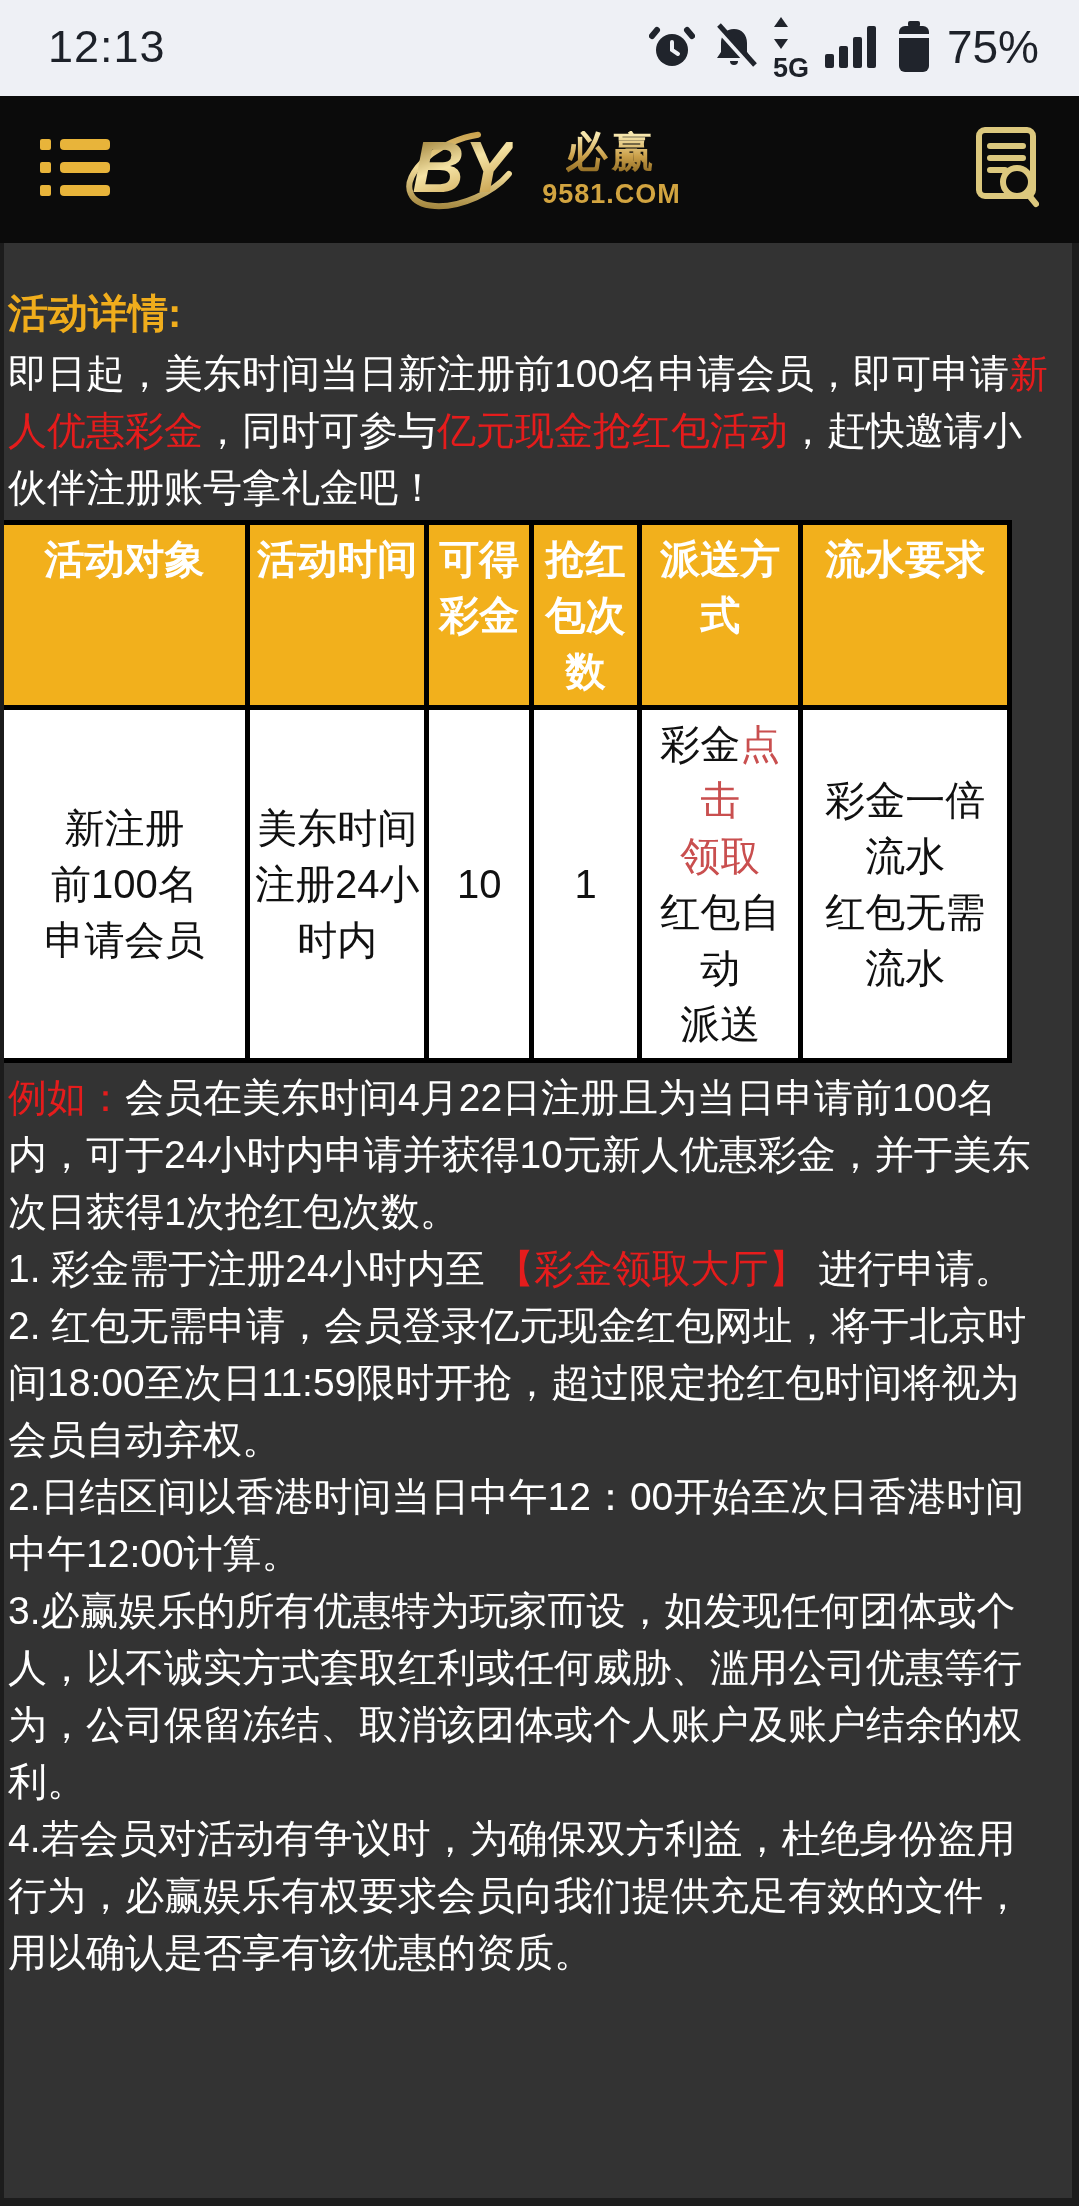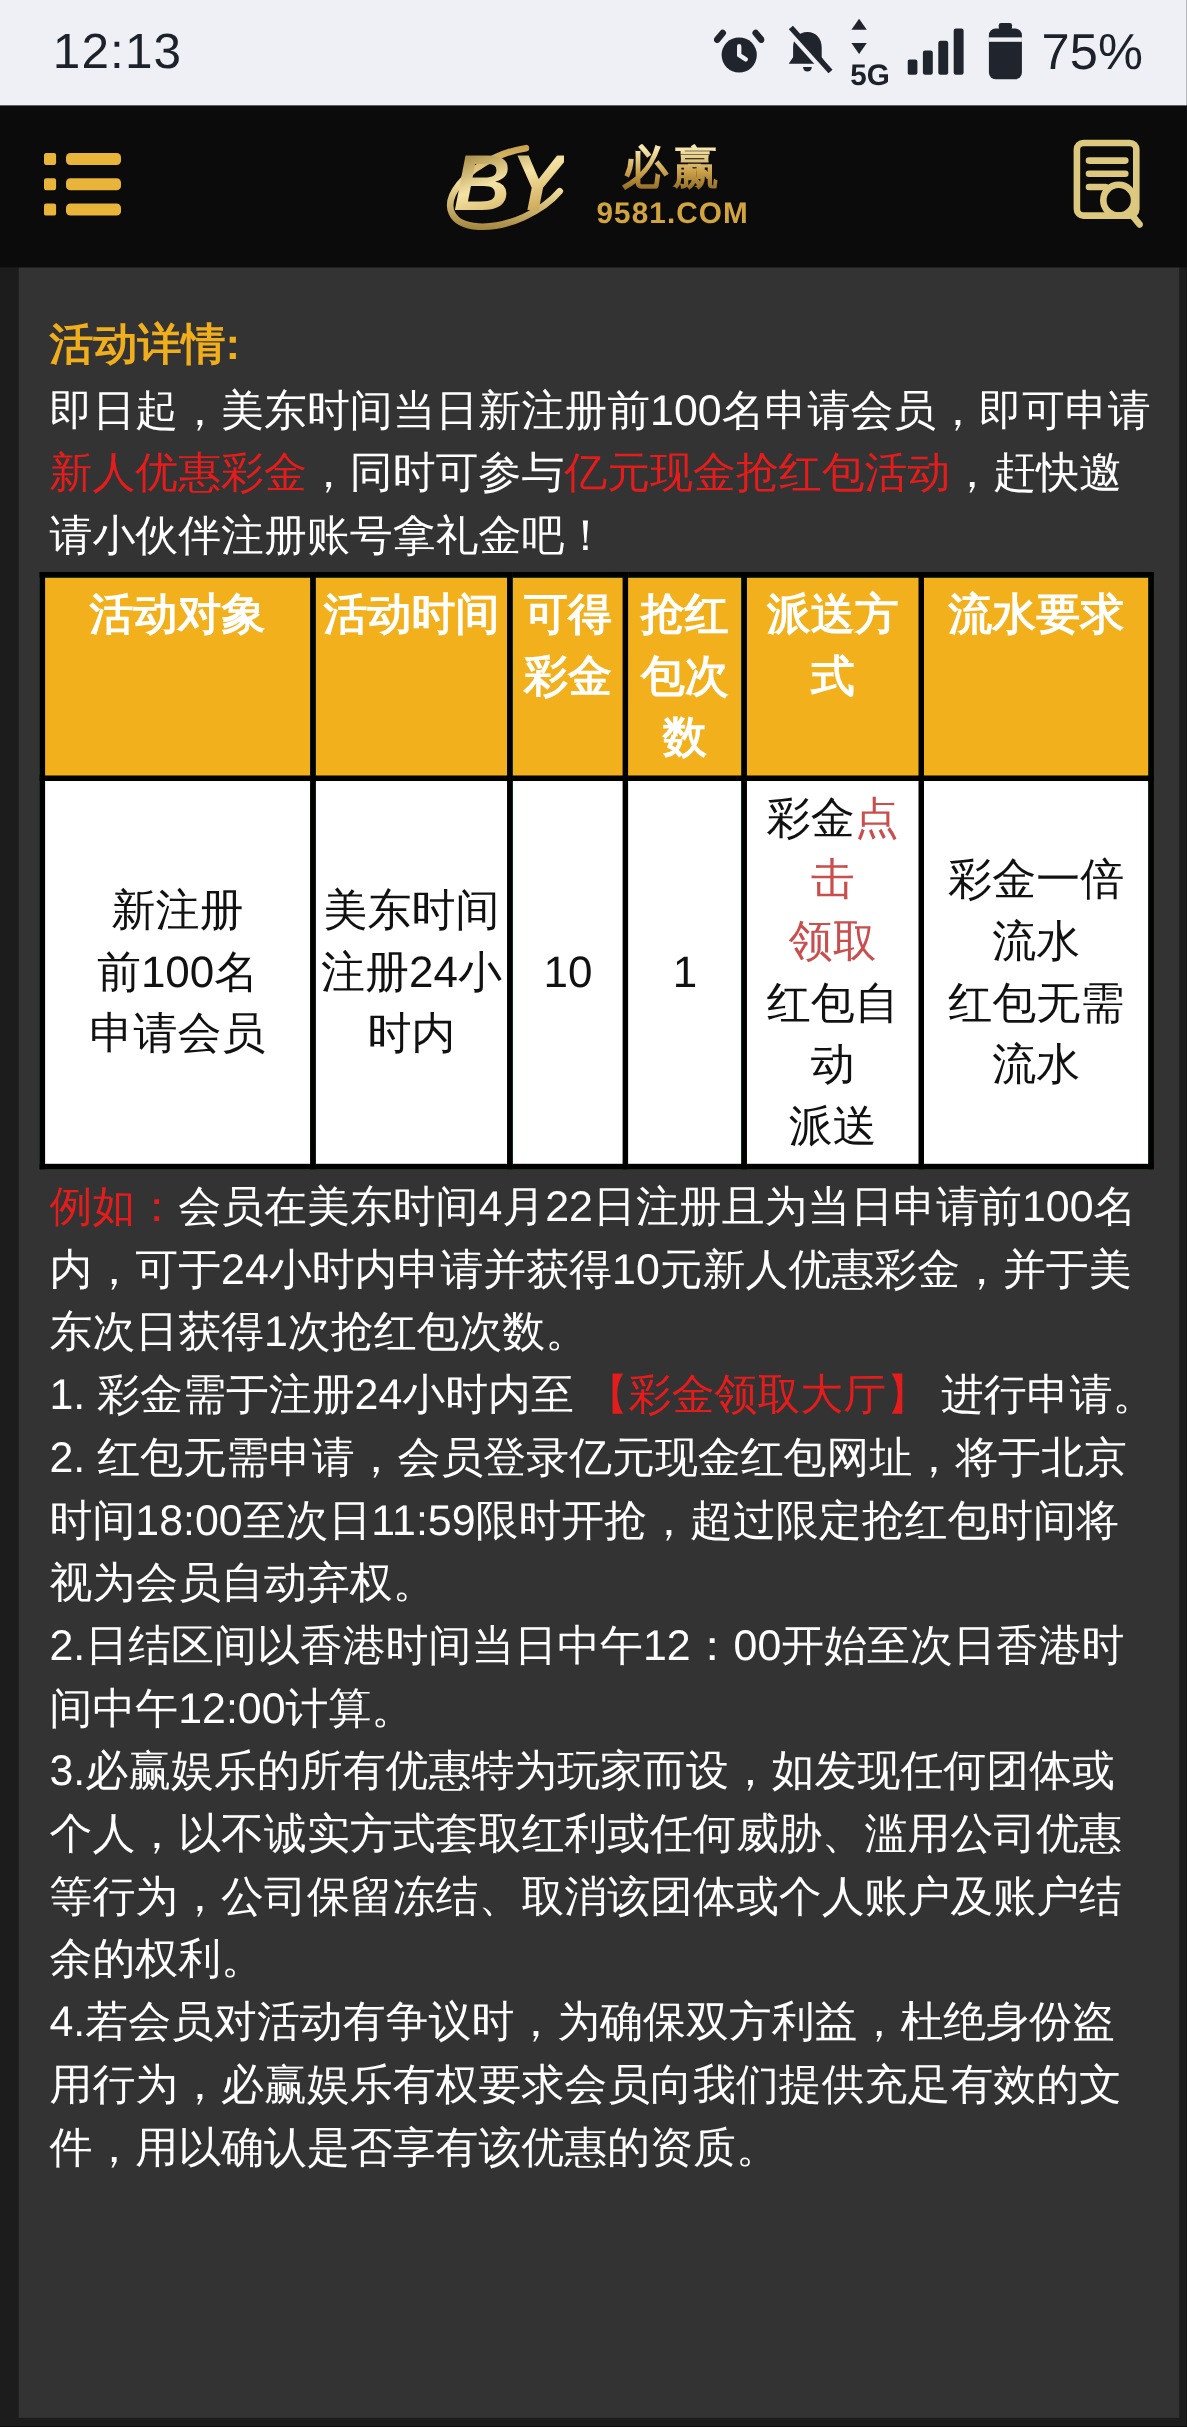--- a/index.html
+++ b/index.html
@@ -40,38 +40,38 @@
   }
   .logo-right{display:flex;flex-direction:column;align-items:center;line-height:1;}
   .logo-cn{
     font-size:42px;font-weight:900;letter-spacing:4px;
     background:linear-gradient(180deg,#f7e7ae 10%,#caa04a 60%,#8f6b23 100%);
     -webkit-background-clip:text;background-clip:text;color:transparent;
   }
   .logo-domain{font-size:27px;font-weight:bold;color:#d2a440;margin-top:8px;letter-spacing:1px;}
   
   .content{
-    margin:0 7px 0 17px;background:#333333;
-    padding:46px 20px 0 28px;box-sizing:border-box;
+    margin:0 7px 0 4px;background:#333333;
+    padding:46px 20px 0 4px;box-sizing:border-box;
     height:1955px;overflow:hidden;
     color:#ffffff;font-size:39px;line-height:57px;
   }
   .section-heading{
     color:#f0ad1c;font-weight:bold;font-size:40px;line-height:48px;
     margin:0 0 8px 0;
   }
   .heading-delivery{margin-top:48px;}
   .heading-rules{margin-top:56px;}
   p{margin:0;}
   .red{color:#e51c1c;}
   
   table.promo{
     border-collapse:collapse;table-layout:fixed;
     width:1013px;margin:4px 0 6px -9px;
-    background:#15803d;
+    background:#3b82f6;
   }
   table.promo td,table.promo th{
     border:5px solid #000;white-space:pre-line;
     text-align:center;padding:6px 4px;box-sizing:border-box;
     overflow:hidden;
   }
   table.promo th{
     background:#f2b01c;color:#fff;font-weight:bold;font-size:40px;line-height:56px;
     vertical-align:top;height:165px;
   }

